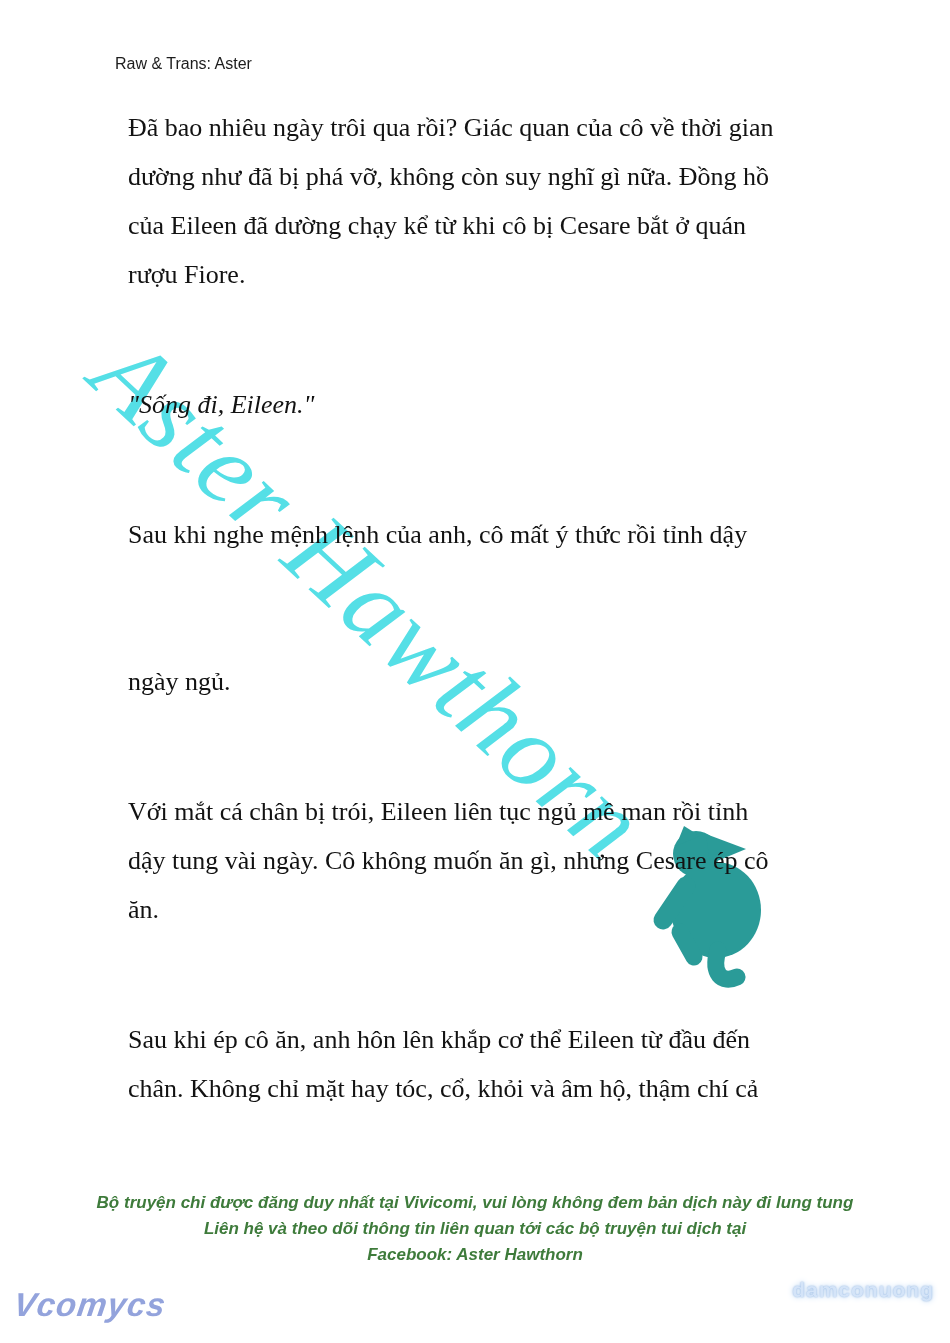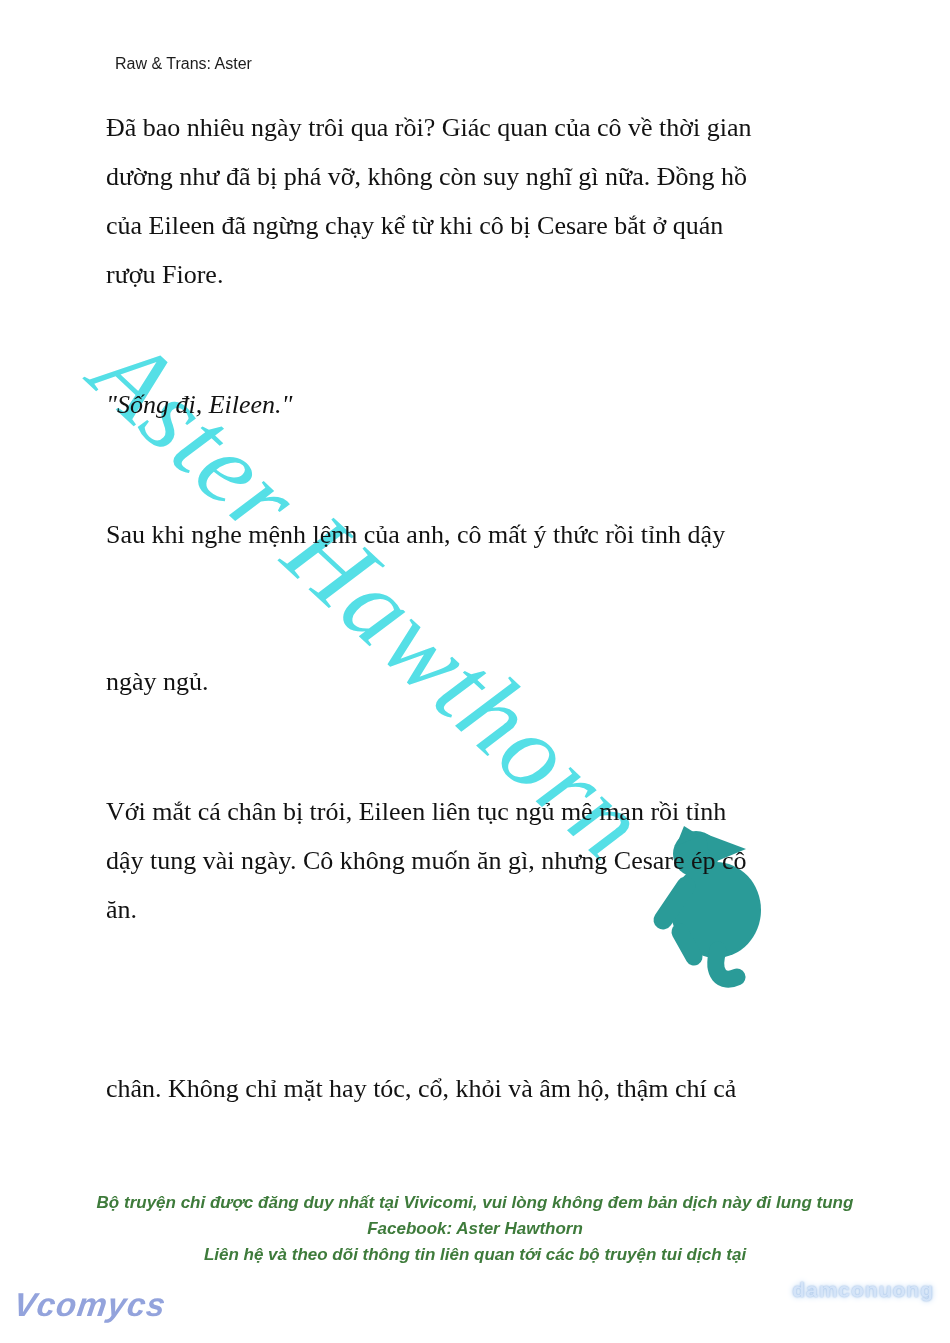--- a/index.html
+++ b/index.html
@@ -28,21 +28,21 @@
     z-index:1;
     letter-spacing:2px;
   }
   .cat {
     position:absolute; left:648px; top:824px;
     z-index:1;
   }
   .cat-shape { fill:var(--cat); }
   .cat-stroke { stroke:var(--cat); fill:none; stroke-linecap:round; }
   .content {
-    position:absolute; left:106px; top:103px; width:730px;
+    position:absolute; left:128px; top:103px; width:730px;
     font-size:26px; line-height:49px; color:var(--text);
     z-index:2;
   }
   .content p { margin:0 0 81px 0; }
   .content p.italic { font-style:italic; }
   .content .line { white-space:nowrap; }
   .footer {
     position:absolute; left:0; right:0; top:1190px;
     text-align:center;
     font-family:"Liberation Sans", sans-serif;
@@ -88,45 +88,45 @@
     <ellipse class="cat-shape" cx="68" cy="86" rx="45" ry="48"></ellipse>
     <path class="cat-stroke" d="M 38,62 L 15,96" stroke-width="19"></path>
     <path class="cat-stroke" d="M 32,108 L 46,133" stroke-width="17"></path>
     <path class="cat-stroke" d="M 70,126 C 63,150 74,160 89,153" stroke-width="17"></path>
   </svg>
 
   <div class="content">
     <p>
       <span class="line">Đã bao nhiêu ngày trôi qua rồi? Giác quan của cô về thời gian</span><br>
       <span class="line">dường như đã bị phá vỡ, không còn suy nghĩ gì nữa. Đồng hồ</span><br>
-      <span class="line">của Eileen đã ngừng chạy kể từ khi cô bị Cesare bắt ở quán</span><br>
+      <span class="line">của Eileen đã dường chạy kể từ khi cô bị Cesare bắt ở quán</span><br>
       <span class="line">rượu Fiore.</span>
     </p>
     <p class="italic">
       <span class="line">"Sống đi, Eileen."</span>
     </p>
     <p>
       <span class="line">Sau khi nghe mệnh lệnh của anh, cô mất ý thức rồi tỉnh dậy</span><br>
       <br>
       <br>
       <span class="line">ngày ngủ.</span>
     </p>
     <p>
       <span class="line">Với mắt cá chân bị trói, Eileen liên tục ngủ mê man rồi tỉnh</span><br>
       <span class="line">dậy tung vài ngày. Cô không muốn ăn gì, nhưng Cesare ép cô</span><br>
       <span class="line">ăn.</span>
     </p>
     <p>
-      <br>
+      <span class="line">Sau khi ép cô ăn, anh hôn lên khắp cơ thể Eileen từ đầu đến</span><br>
       <span class="line">chân. Không chỉ mặt hay tóc, cổ, khỏi và âm hộ, thậm chí cả</span>
     </p>
   </div>
 
   <div class="footer">
     <div>Bộ truyện chỉ được đăng duy nhất tại Vivicomi, vui lòng không đem bản dịch này đi lung tung</div>
+    <div>Liên hệ và theo dõi thông tin liên quan tới các bộ truyện tui dịch tại</div>
     <div>Facebook: Aster Hawthorn</div>
-    <div>Liên hệ và theo dõi thông tin liên quan tới các bộ truyện tui dịch tại</div>
   </div>
 
   <div class="logo-left">Vcomycs</div>
   <div class="logo-right">damconuong</div>
 
 </div>
 
 </body></html>

